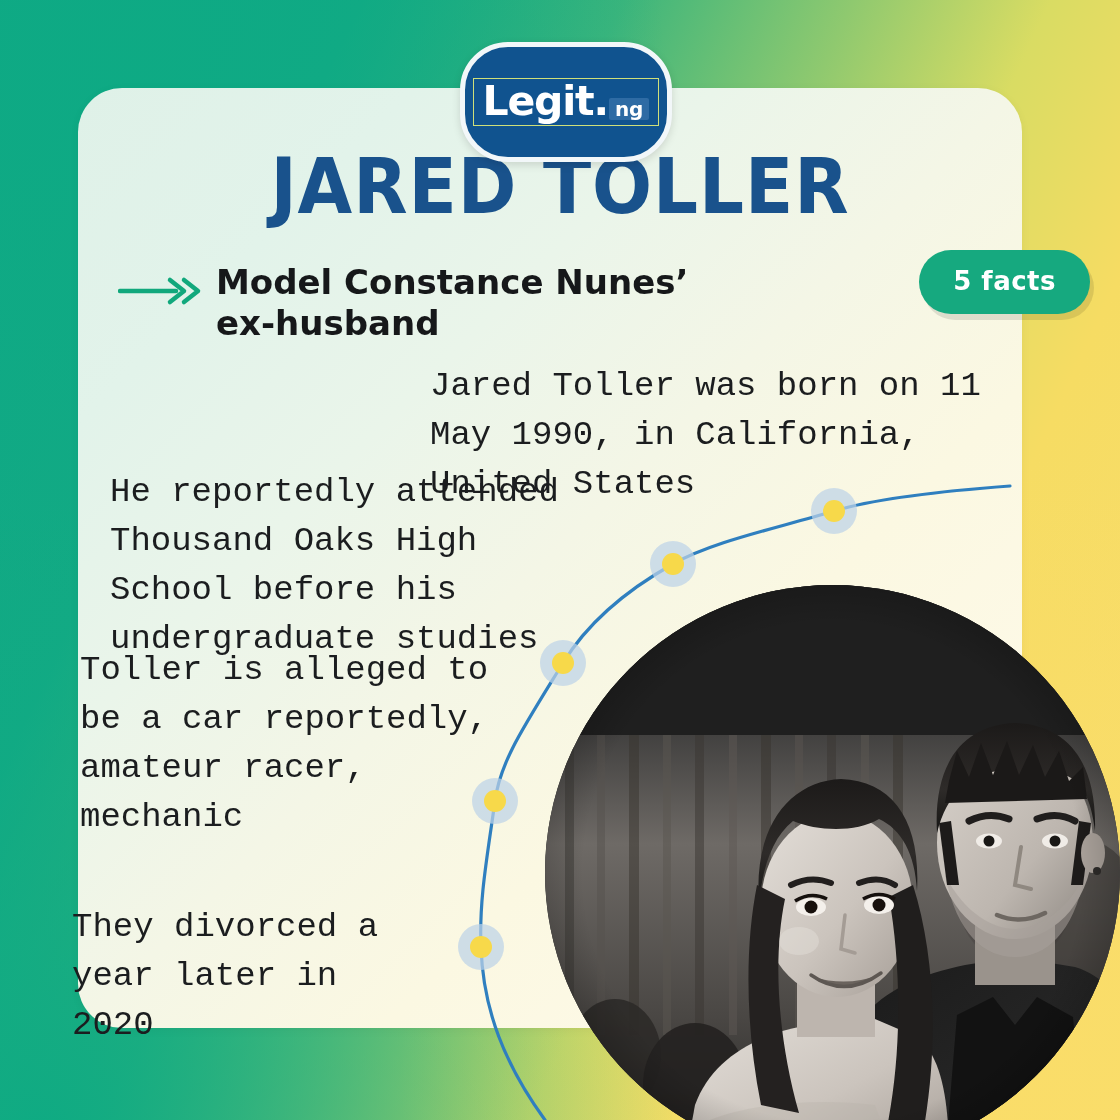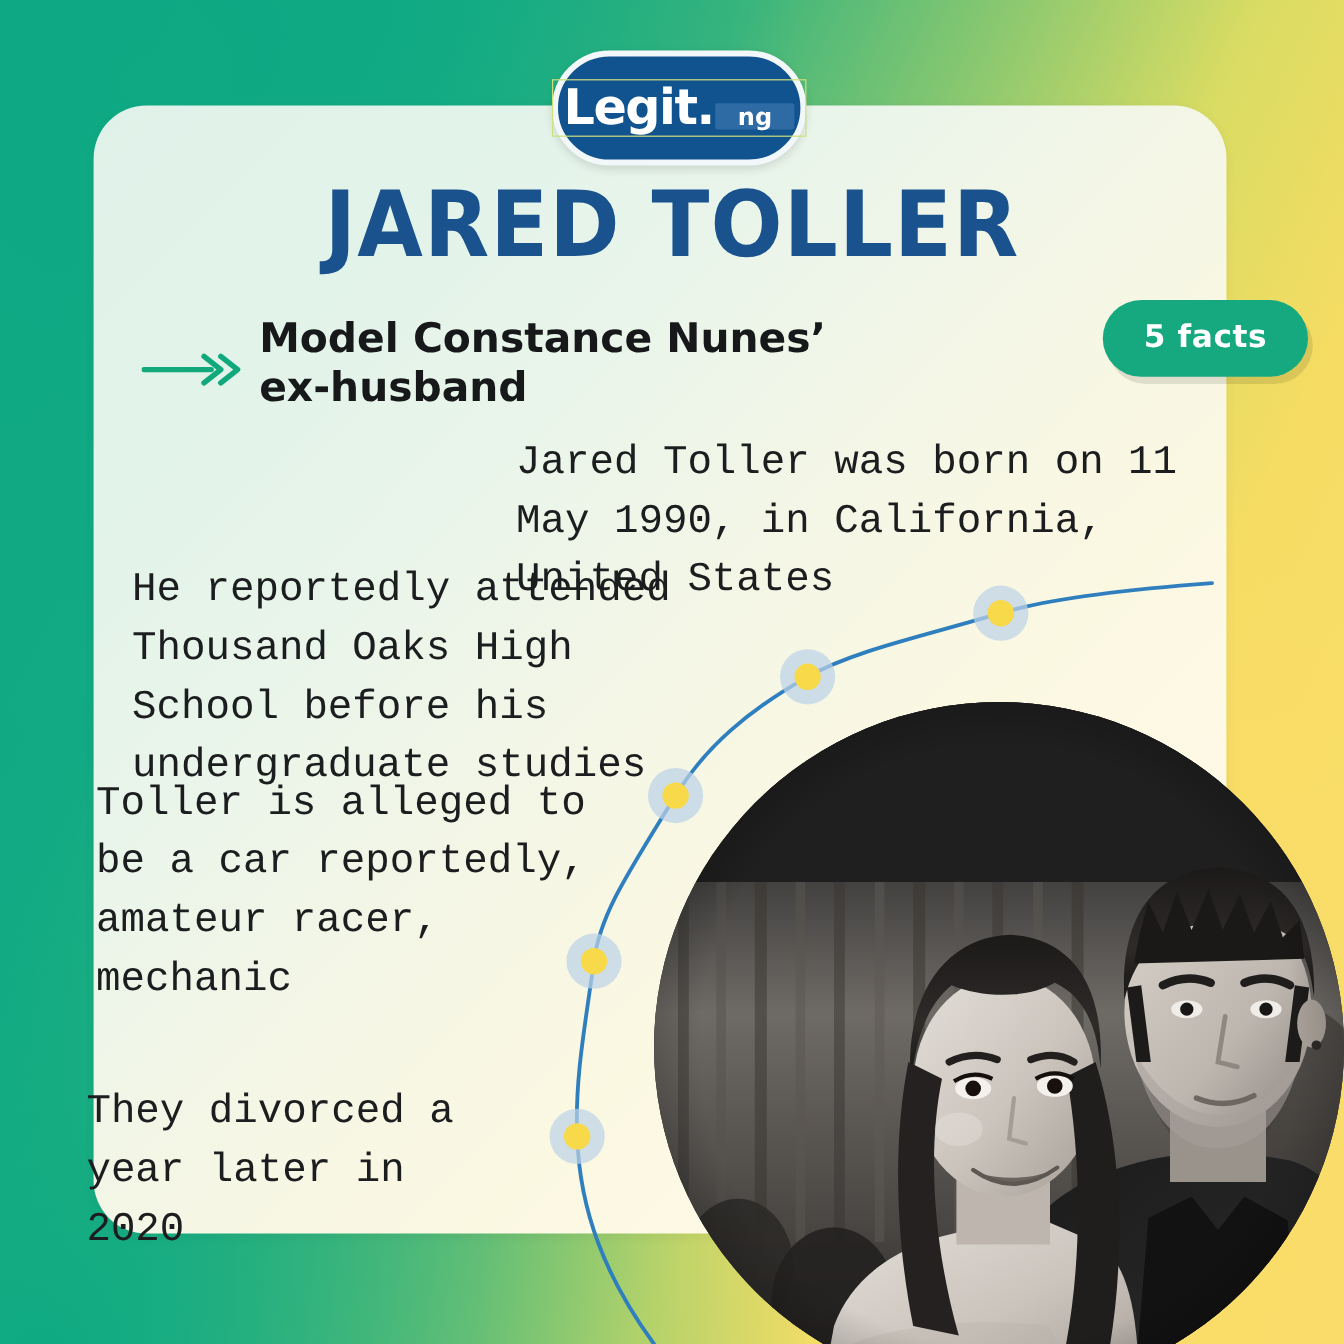--- a/index.html
+++ b/index.html
@@ -46,60 +46,60 @@
         #f4f6e6 50%,
         #fbf8e2 66%,
         #fdf9e6 82%,
         #fdfbee 100%);
     box-shadow:0 2px 10px rgba(0,0,0,.05);
     overflow:hidden;
   }
 
   
   .logo{
-    position:absolute;left:460px;top:42px;width:212px;height:96px;
+    position:absolute;left:460px;top:42px;width:212px;height:120px;
     background:#10538f;
     border:5px solid #f2f7f9;
     border-radius:48px;
     box-sizing:border-box;
     display:flex;align-items:center;justify-content:center;
     z-index:40;
     box-shadow:0 3px 8px rgba(0,0,0,.13);
   }
   .logo-inner{
     border:1.5px solid #cfe07a;
     padding:2px 9px 3px 9px;
     display:flex;align-items:flex-end;gap:0px;
   }
   .logo-main{
     color:#ffffff;font-weight:bold;font-size:41px;letter-spacing:-1.2px;
     font-family:"DejaVu Sans",sans-serif;line-height:1;
   }
   .logo-ng{
     color:#ffffff;font-weight:bold;font-size:20px;line-height:1;
-    background:#2e6ba4;padding:1px 19px;margin-left:1px;margin-bottom:2px;
+    background:#2e6ba4;padding:1px 6px;margin-left:1px;margin-bottom:2px;
     border-radius:2px;font-family:"DejaVu Sans",sans-serif;
   }
 
   
   .title{
     position:absolute;left:0;right:0;top:142px;text-align:center;
     color:#19528c;
     font-family:"DejaVu Sans",sans-serif;
     font-weight:bold;
     font-size:76px;
     letter-spacing:1px;
     transform:scaleX(.93);
     z-index:20;
   }
 
   
   .subtitle-row{
     position:absolute;left:118px;top:262px;width:600px;z-index:20;
-    display:flex;align-items:center;gap:14px;
+    display:flex;align-items:flex-start;gap:14px;
   }
   .arrow{flex:0 0 auto;margin-top:14px;}
   .subtitle{
     font-family:"DejaVu Sans",sans-serif;
     font-weight:bold;color:#16181a;font-size:34px;line-height:1.22;
     max-width:560px;
   }
 
   
   .badge{

